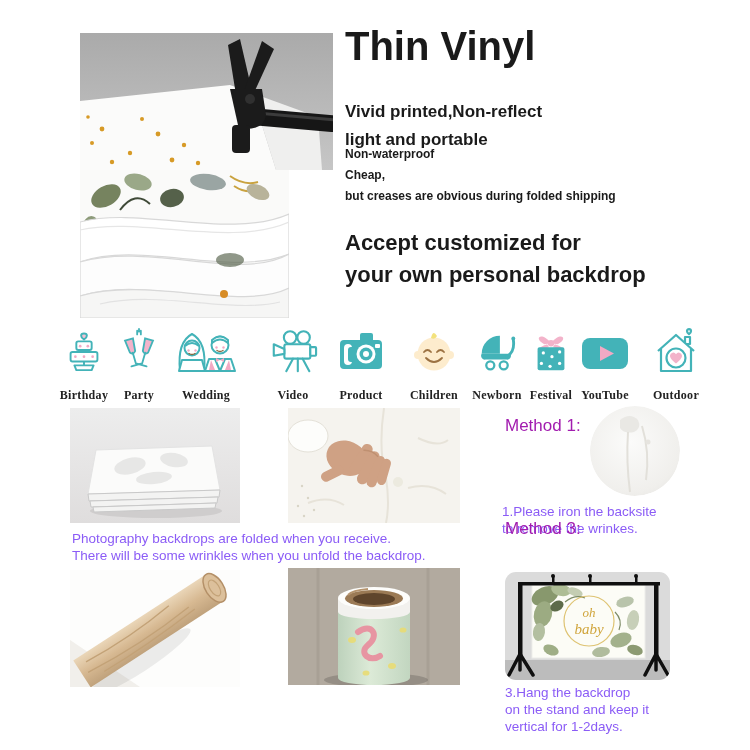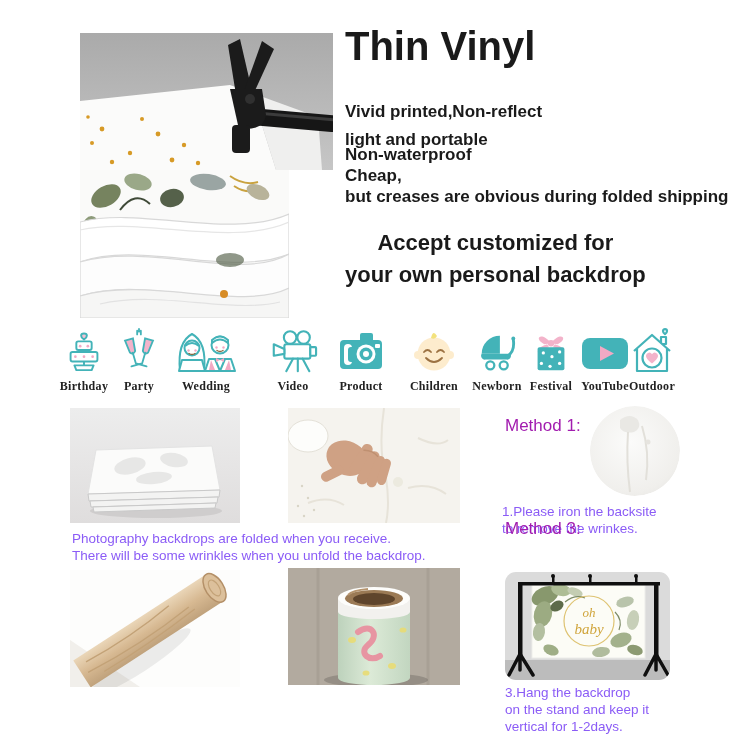--- a/index.html
+++ b/index.html
@@ -2,28 +2,28 @@
 <html><head>
 <meta charset="utf-8">
 <style>
   html,body{margin:0;padding:0;background:#fff;}
   #canvas{position:relative;width:750px;height:750px;background:#fff;overflow:hidden;
           font-family:"Liberation Sans",sans-serif;color:#1a1a1a;}
   .abs{position:absolute;}
   .pre{white-space:pre-line;}
   .title{font-size:40px;font-weight:bold;letter-spacing:0px;}
   .feat1{font-size:17px;font-weight:bold;line-height:28px;}
-  .feat2{font-size:17px;font-weight:bold;line-height:21px;}
-  .accept{font-size:22px;font-weight:bold;line-height:32px;text-align:center;}
+  .feat2{font-size:12px;font-weight:bold;line-height:21px;}
+  .accept{font-size:22px;font-weight:bold;line-height:32px;}
   .body-sm{font-size:13.5px;line-height:17px;color:#8b5cf6;}
   .mheading{font-size:17px;color:#a21caf;}
   .cat-item{position:absolute;top:322px;transform:translateX(-50%);text-align:center;width:80px;}
   .cat-icon{display:flex;justify-content:center;align-items:flex-end;height:52px;}
   .cat-label{font-family:"Liberation Serif",serif;font-weight:bold;font-size:12px;
-             color:#222;margin-top:5px;letter-spacing:.3px;}
+             color:#222;margin-top:14px;letter-spacing:.3px;}
   .photo{position:absolute;overflow:hidden;}
   svg{display:block;}
 </style>
 </head>
 <body>
 
 <div id="canvas">
 
   <div class="photo" style="left:80px;top:33px;width:253px;height:137px;">
     <svg width="253" height="137" viewBox="0 0 253 137">
@@ -264,21 +264,21 @@
     <div class="cat-item" style="left:605px;">
       <div class="cat-icon">
         <svg width="50" height="42" viewBox="0 0 50 42">
           <rect x="2" y="6" width="46" height="31" rx="8" fill="#43b3b8"></rect>
           <polygon points="20,14 34,21.5 20,29" fill="#f2a9c4"></polygon>
         </svg>
       </div>
       <div class="cat-label">YouTube</div>
     </div>
 
-    <div class="cat-item" style="left:652px;">
+    <div class="cat-item" style="left:676px;">
       <div class="cat-icon">
         <svg width="48" height="48" viewBox="0 0 48 48">
           <g stroke="#43b3b8" stroke-width="2.2" fill="#fff" stroke-linejoin="round">
             <path d="M35,5 c0,-2.5 4,-2.5 4,0 c0,1.8 -2,3.2 -2,3.2 c0,0 -2,-1.4 -2,-3.2 Z"></path>
             <rect x="33" y="11" width="5" height="7"></rect>
             <path d="M6,25 L24,9 L42,25"></path>
             <path d="M9,23 v22 h30 v-22"></path>
             <circle cx="24" cy="32" r="9.5"></circle>
           </g>
           <path d="M24,37.5 c-4.5,-3.8 -6,-5.6 -6,-8 a3.2,3.2 0 0 1 6,-1.2 a3.2,3.2 0 0 1 6,1.2 c0,2.4 -1.5,4.2 -6,8 Z" fill="#f3b3ca"></path>

